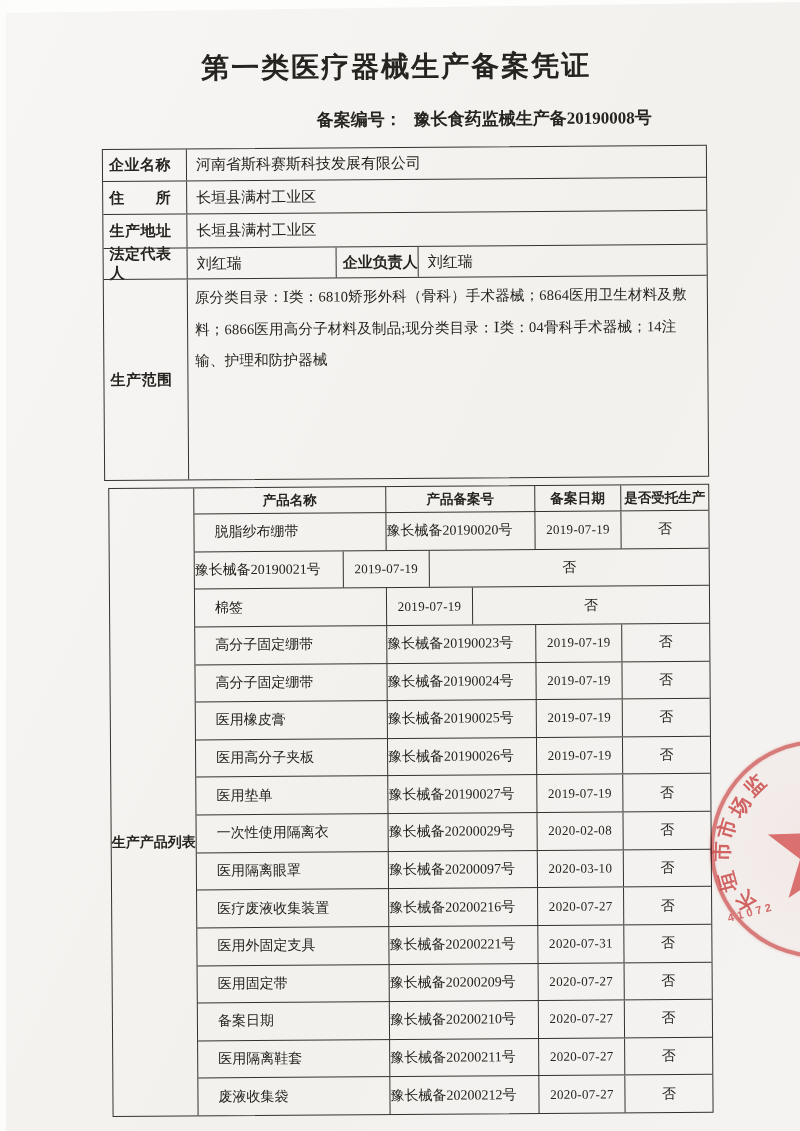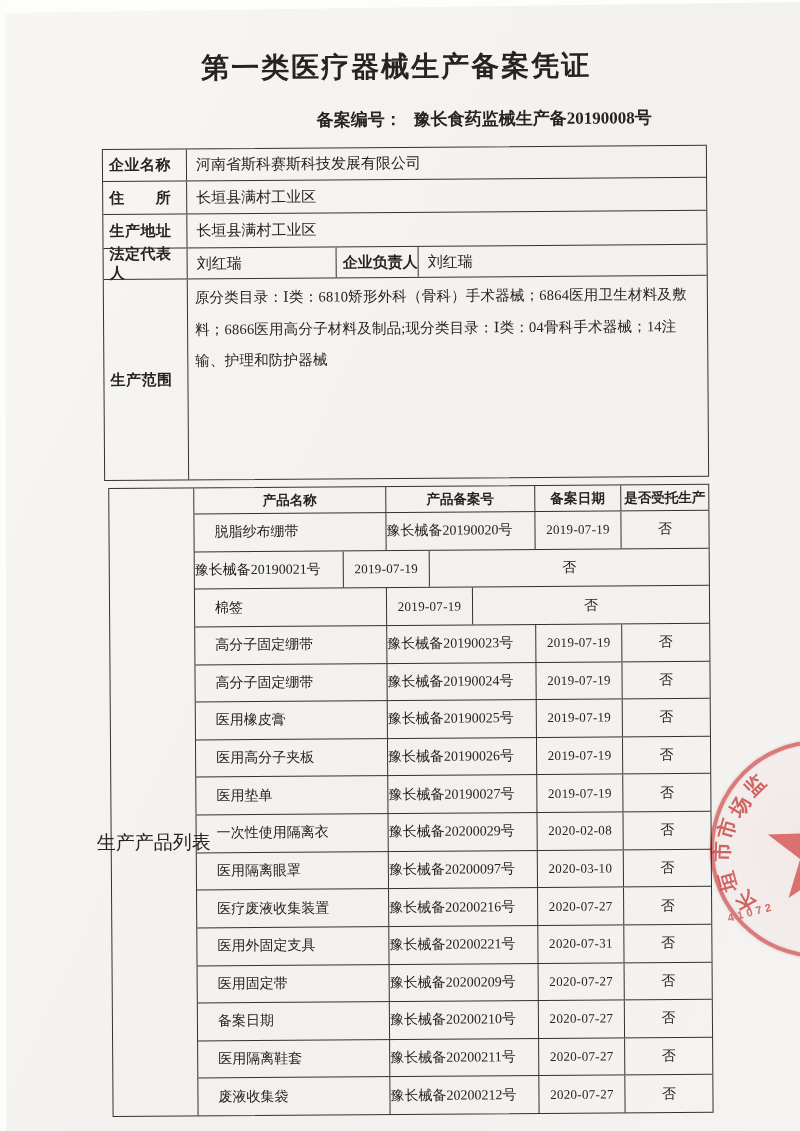--- a/index.html
+++ b/index.html
@@ -34,21 +34,21 @@
   .r4 .mid-val{width:149px;flex:none;border-right:1.5px solid #34322f;font-size:15px;padding-left:9px;}
   .r4 .lab2{width:82px;flex:none;border-right:1.5px solid #34322f;font-weight:700;font-size:15px;padding-left:6px;}
   .r5 .scope-val{flex:1;display:block;font-size:14.5px;line-height:31.5px;
     padding:3px 10px 0 7px;letter-spacing:.2px;}
 
   
   .t2{position:absolute;left:109px;top:486px;width:601px;height:629px;
     border:1.6px solid #34322f;display:flex;box-sizing:border-box;}
   .t2-side{width:85px;flex:none;border-right:1.5px solid #34322f;display:flex;
     align-items:center;justify-content:center;box-sizing:border-box;}
-  .t2-side span{font-size:19px;font-weight:400;transform:translateY(40px);white-space:nowrap;}
+  .t2-side span{font-size:14px;font-weight:700;transform:translateY(40px);white-space:nowrap;}
   .t2-main{flex:1;display:flex;flex-direction:column;}
   .t2 .trow{display:flex;border-top:1.5px solid #34322f;flex:1;box-sizing:border-box;}
   .t2 .trow.head{border-top:none;flex:none;height:25px;}
   .t2 .c{display:flex;align-items:center;box-sizing:border-box;font-size:14px;}
   .t2 .c.name{width:192px;flex:none;border-right:1.5px solid #34322f;padding-left:20px;}
   .t2 .c.reg{width:149px;flex:none;border-right:1.5px solid #34322f;}
   .t2 .c.date{width:86px;flex:none;border-right:1.5px solid #34322f;justify-content:center;
     font-size:13px;letter-spacing:.3px;}
   .t2 .c.consign{flex:1;justify-content:center;}
   .t2 .head .c{justify-content:center;font-weight:600;font-size:13.5px;padding-left:0;}

